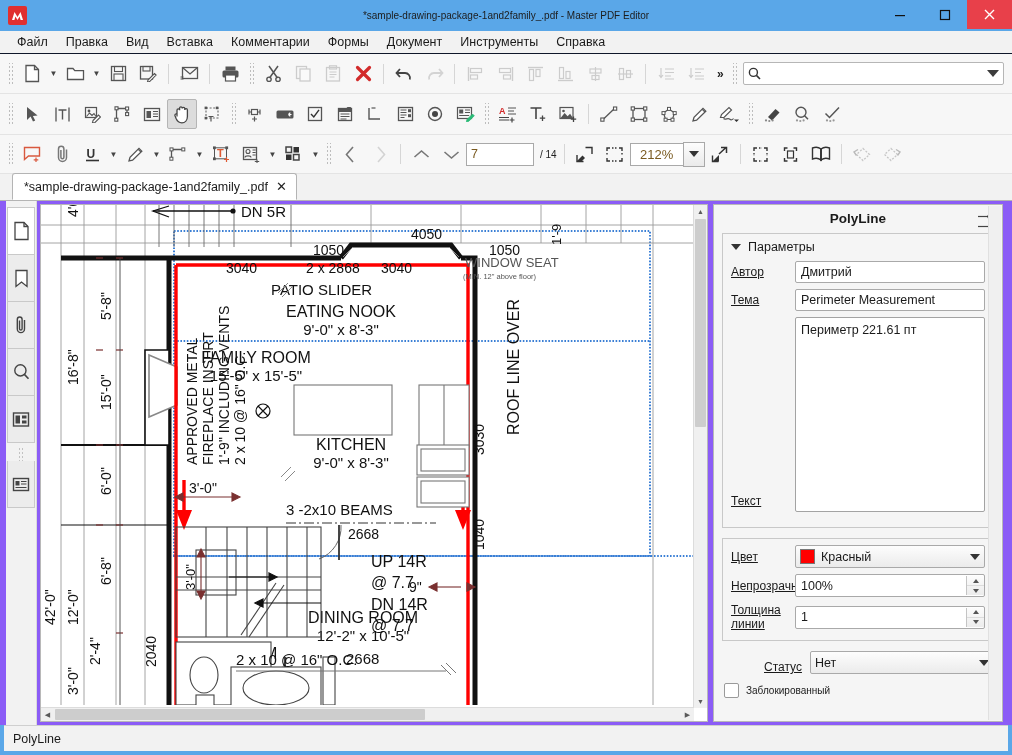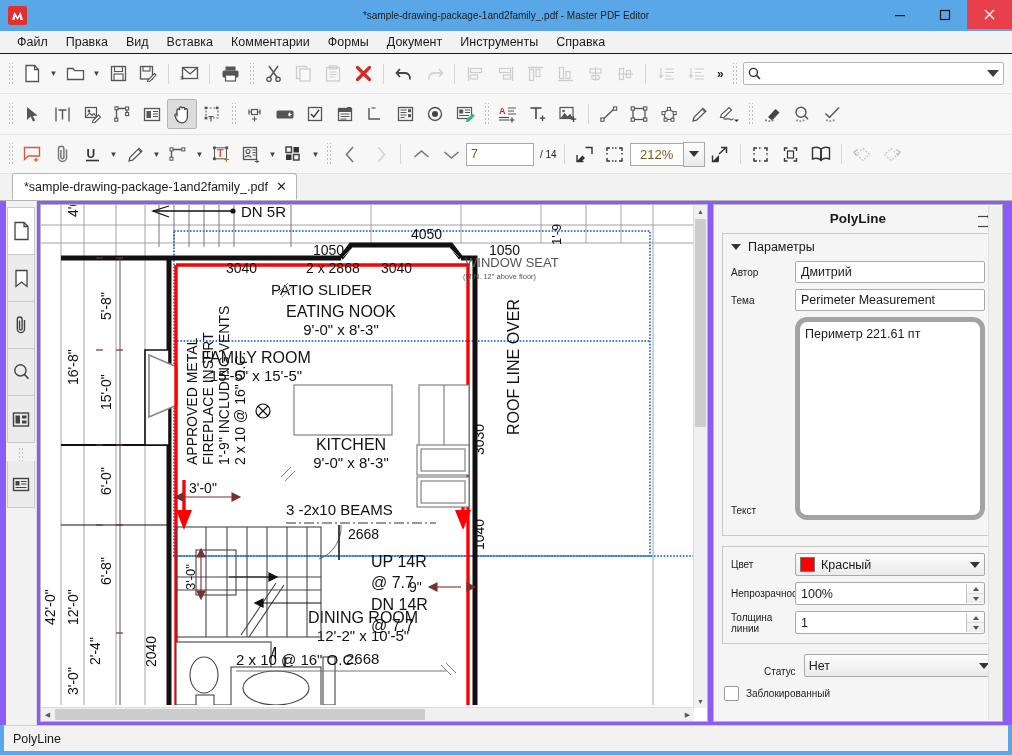--- a/index.html
+++ b/index.html
@@ -167,27 +167,27 @@
     position:absolute;right:4px;top:3px;width:22px;height:26px;
     display:flex;flex-direction:column;align-items:center;justify-content:center;gap:3px;
   }
   .rp-group{
     margin:2px 8px 0 8px;border:1px solid #c8c8c8;background:#f5f5f5;
     padding:6px 8px 9px 8px;
   }
   .grp-title{display:flex;align-items:center;gap:7px;font-size:12.5px;margin-bottom:7px;}
   .tri-sm{width:0;height:0;border-left:5px solid transparent;border-right:5px solid transparent;border-top:6px solid #333;}
   .frow{display:flex;align-items:center;margin-bottom:6px;}
-  .flabel{width:64px;flex:0 0 64px;font-size:10px;}
+  .flabel{width:64px;flex:0 0 64px;font-size:12px;text-decoration:underline;}
   .finput{
     flex:1;height:20px;background:#fff;border:1px solid #a9a9a9;border-radius:2px;
     display:flex;align-items:center;padding:0 5px;font-size:12.5px;
   }
   .ftext{
-    flex:1;height:185px;background:#fff;border:5px solid #a3a3a3;border-radius:12px;
+    flex:1;height:185px;background:#fff;border:1px solid #a3a3a3;border-radius:2px;
     padding:4px 5px;font-size:12.5px;line-height:1.35;
   }
   .frow.text-row{align-items:flex-end;}
   .frow.text-row .flabel{padding-bottom:4px;}
   .combo{
     flex:1;height:21px;background:linear-gradient(#fdfdfd,#ebebeb);
     border:1px solid #a9a9a9;border-radius:2px;
     display:flex;align-items:center;padding:0 4px;font-size:12.5px;gap:6px;
   }
   .combo .cb-arrow{margin-left:auto;}

